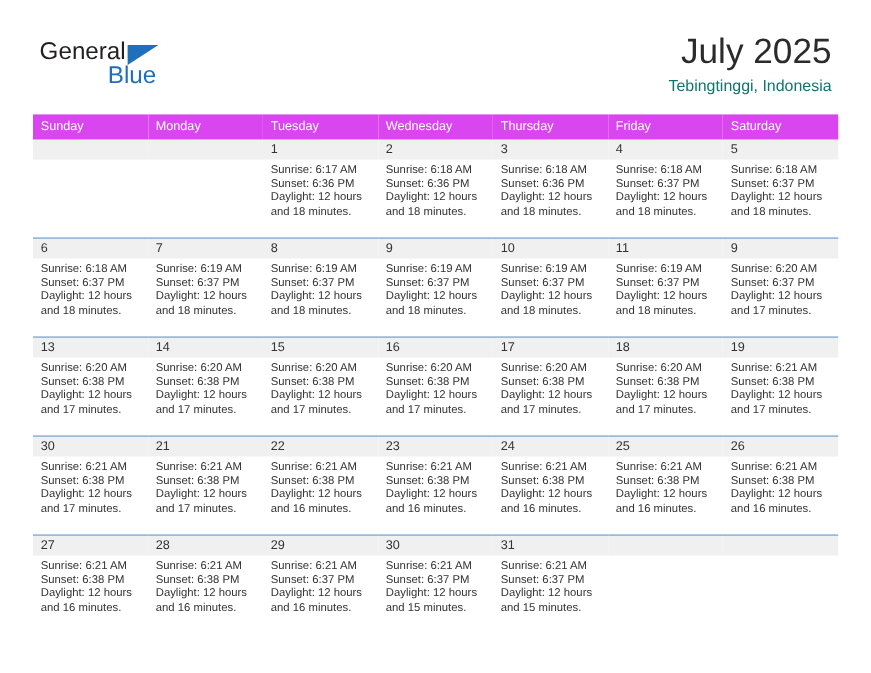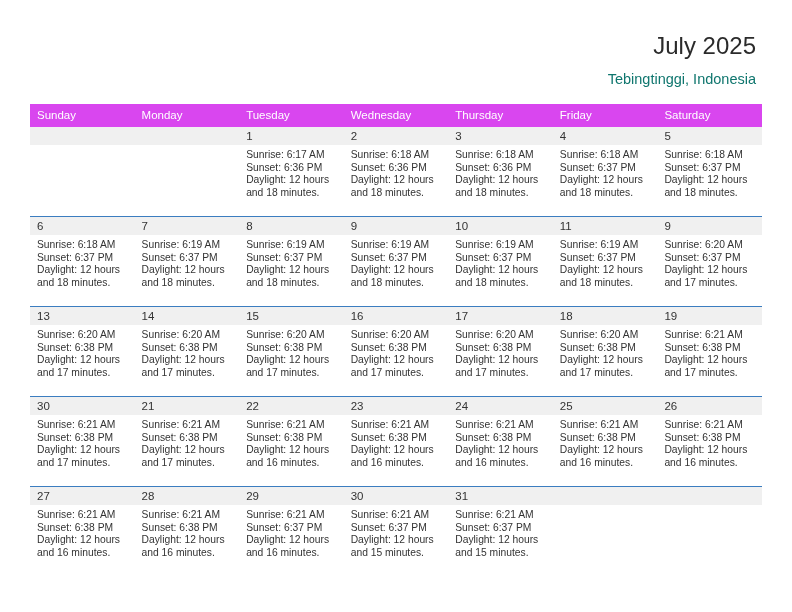--- a/index.html
+++ b/index.html
@@ -60,21 +60,21 @@
     line-height: 22px;
     font-family: "Liberation Sans", sans-serif;
   }
   .title-block {
     position: absolute;
     right: 36px;
     top: 30px;
     text-align: right;
   }
   .cal-title {
-    font-size: 24px;
+    font-size: 32px;
     color: #2b2b2b;
     line-height: 32px;
     font-weight: normal;
     margin: 0;
     font-family: "Liberation Sans", sans-serif;
   }
   .cal-subtitle {
     font-size: 14.5px;
     color: #0f766e;
     line-height: 20px;
@@ -136,20 +136,25 @@
   }
   .details div { white-space: nowrap; }
 </style>
 </head>
 <body>
 
 <div id="page">
 
   <div class="header">
 
+    <div class="logo">
+      <span class="logo-general">General</span>
+      <span class="logo-triangle"></span>
+      <span class="logo-blue">Blue</span>
+    </div>
 
     <div class="title-block">
       <h1 class="cal-title">July 2025</h1>
       <div class="cal-subtitle">Tebingtinggi, Indonesia</div>
     </div>
 
   </div>
 
   <div class="calendar">
     <table class="cal">

